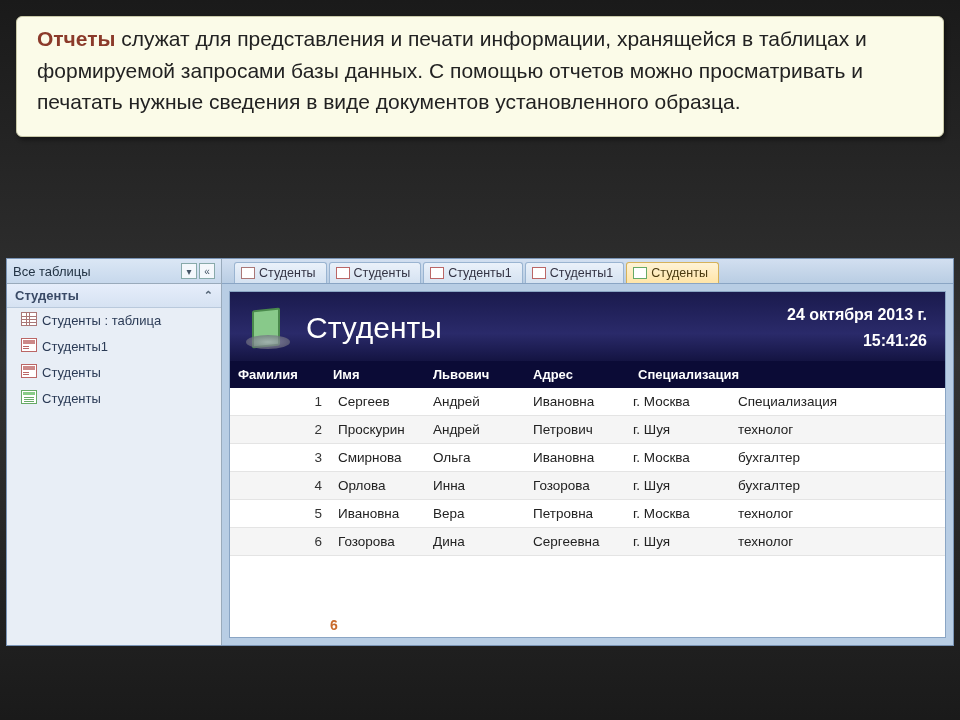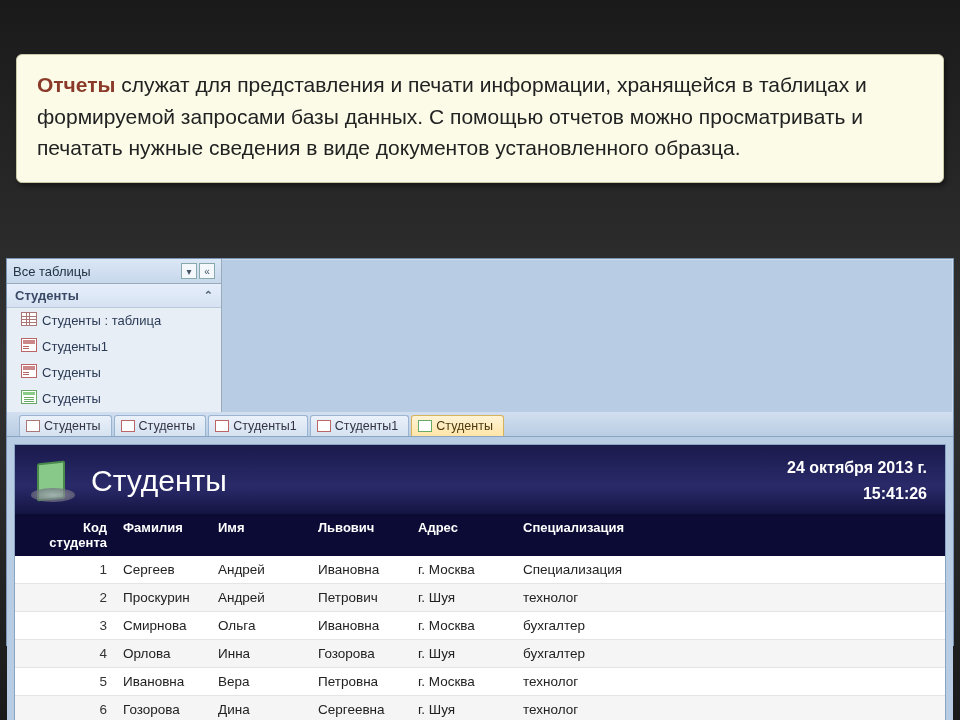--- a/index.html
+++ b/index.html
@@ -9,36 +9,34 @@
     font-family: "Segoe UI", Tahoma, sans-serif;
     overflow: hidden;
     position: relative;
   }
   .top-desc {
     position: absolute;
     top: 16px; left: 16px; right: 16px;
     background: #fbfbe8;
     border: 1px solid #c8c8a8;
     border-radius: 6px;
-    padding: 14px 20px 18px 20px;
+    padding: 6px 20px 18px 20px;
     font-size: 21px;
     line-height: 1.5;
     color: #222;
     box-shadow: 2px 3px 4px rgba(0,0,0,0.4);
-    margin-top: 38px;
   }
   .top-desc .kw { color: #8b3a2a; font-weight: 600; }
   .access-window {
     position: absolute;
     top: 258px; left: 6px; right: 6px; bottom: 74px;
     background: #b8cde4;
     border: 1px solid #7a94b5;
     box-shadow: 0 0 0 1px rgba(255,255,255,0.3) inset;
     display: flex;
-    flex-direction: column;
   }
   
   .nav-pane {
     width: 215px;
     background: #e8eef6;
     border-right: 1px solid #9ab;
     display: flex;
     flex-direction: column;
     font-size: 13px;
   }
@@ -243,21 +241,20 @@
       <div class="report">
         <div class="report-head">
           <span class="ric"></span>
           <span class="report-title">Студенты</span>
           <span class="report-meta">
             <div>24 октября 2013 г.</div>
             <div>15:41:26</div>
           </span>
         </div>
         <div class="report-cols">
-          <div class="c-id">Код студента</div>
           <div class="c-ln">Фамилия</div>
           <div class="c-fn">Имя</div>
           <div class="c-mn">Львович</div>
           <div class="c-ad">Адрес</div>
           <div class="c-sp">Специализация</div>
         </div>
         <div class="rows" id="rows">
             <div class="row">
               <div class="c-id">1</div>
               <div class="c-ln">Сергеев</div>

